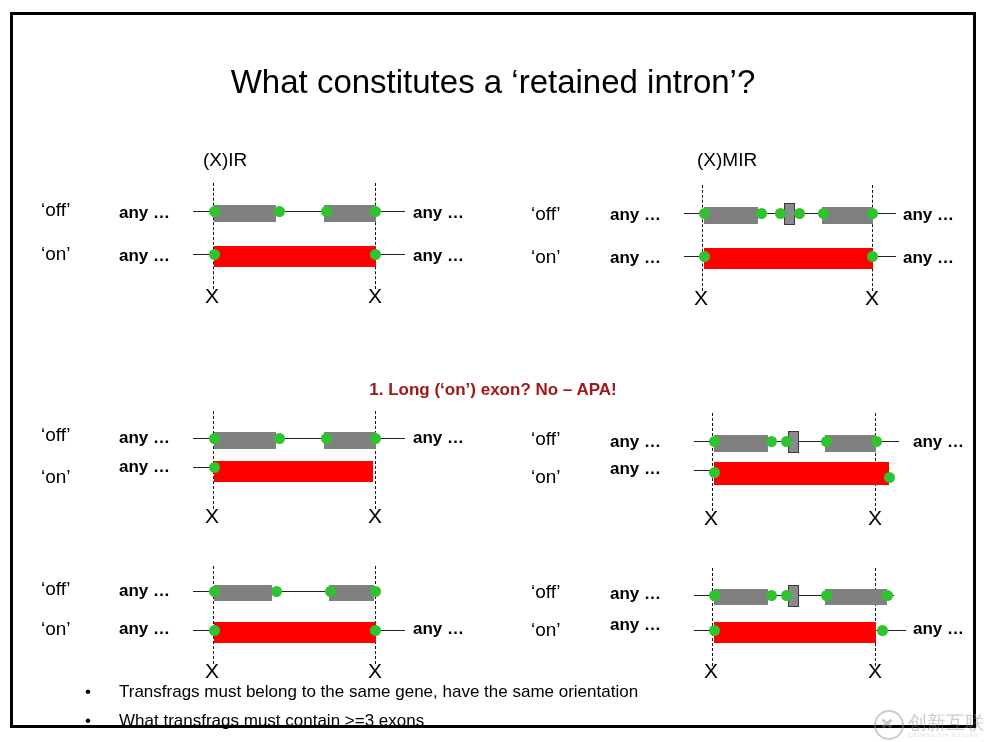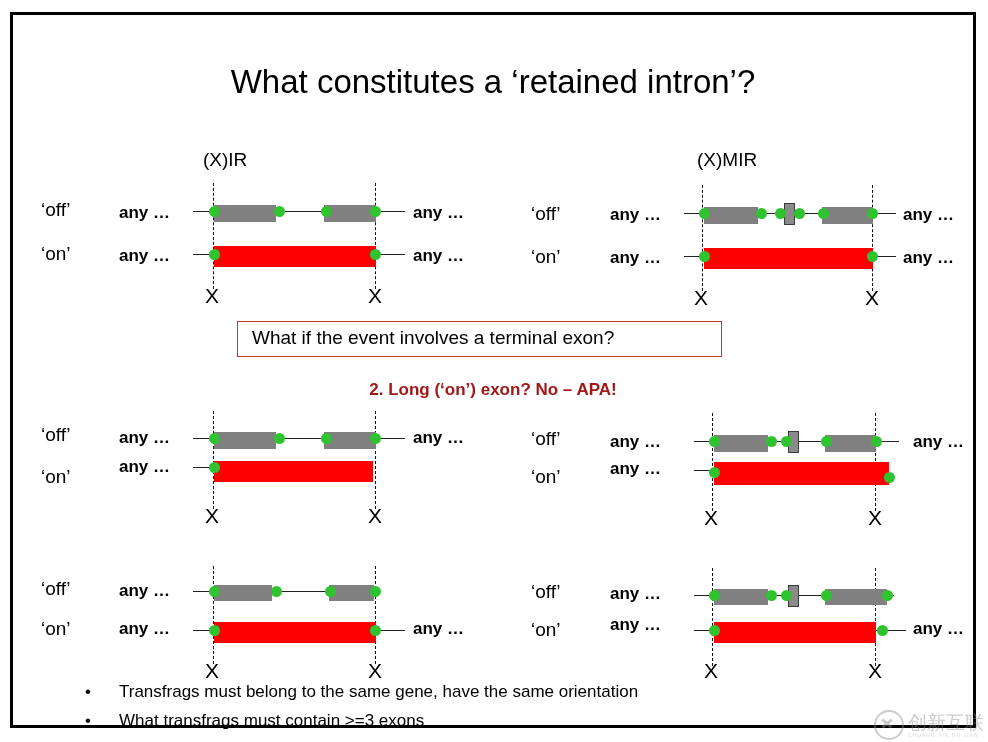--- a/index.html
+++ b/index.html
@@ -191,23 +191,22 @@
     <div class="dot" style="left:686px;top:236px;"></div>
     <div class="dot" style="left:854px;top:236px;"></div>
 
     <div class="anylabel" style="left:890px;top:190px;">any …</div>
     <div class="anylabel" style="left:890px;top:233px;">any …</div>
 
     <div class="xmark" style="left:681px;top:271px;">X</div>
     <div class="xmark" style="left:852px;top:271px;">X</div>
   </div>
 
-  <div class="qbox" style="left:224px;top:306px;width:485px;">What if the event involves a terminal exon?</div>
-
-  <div class="redhead" style="top:365px;">2. Long (‘on’) exon? No – APA!</div>
+
+  <div class="redhead" style="top:365px;">1. Long (‘on’) exon? No – APA!</div>
 
   <div class="dg">
     <div class="sidelabel" style="left:28px;top:409px;">‘off’</div>
     <div class="sidelabel" style="left:28px;top:451px;">‘on’</div>
 
     <div class="anylabel" style="left:106px;top:413px;">any …</div>
     <div class="anylabel" style="left:106px;top:442px;">any …</div>
 
     <div class="vdash" style="left:200px;top:396px;height:98px;"></div>
     <div class="vdash" style="left:362px;top:396px;height:98px;"></div>

